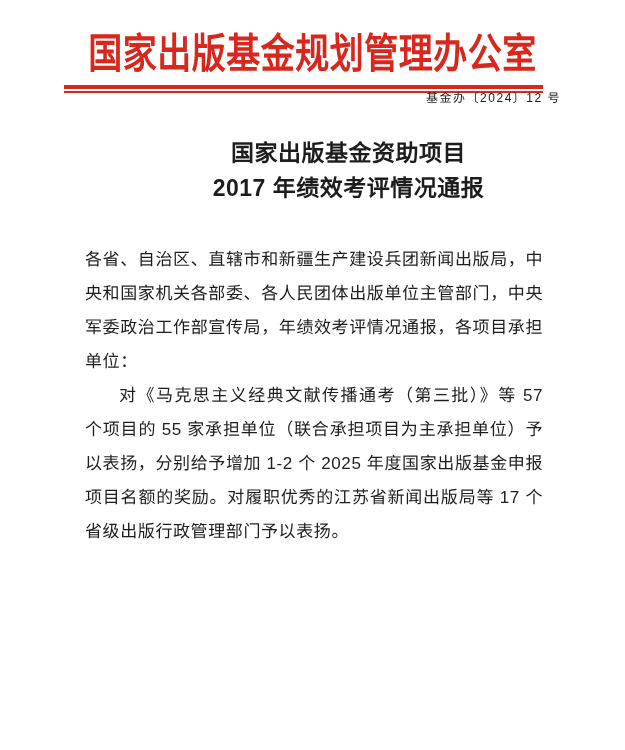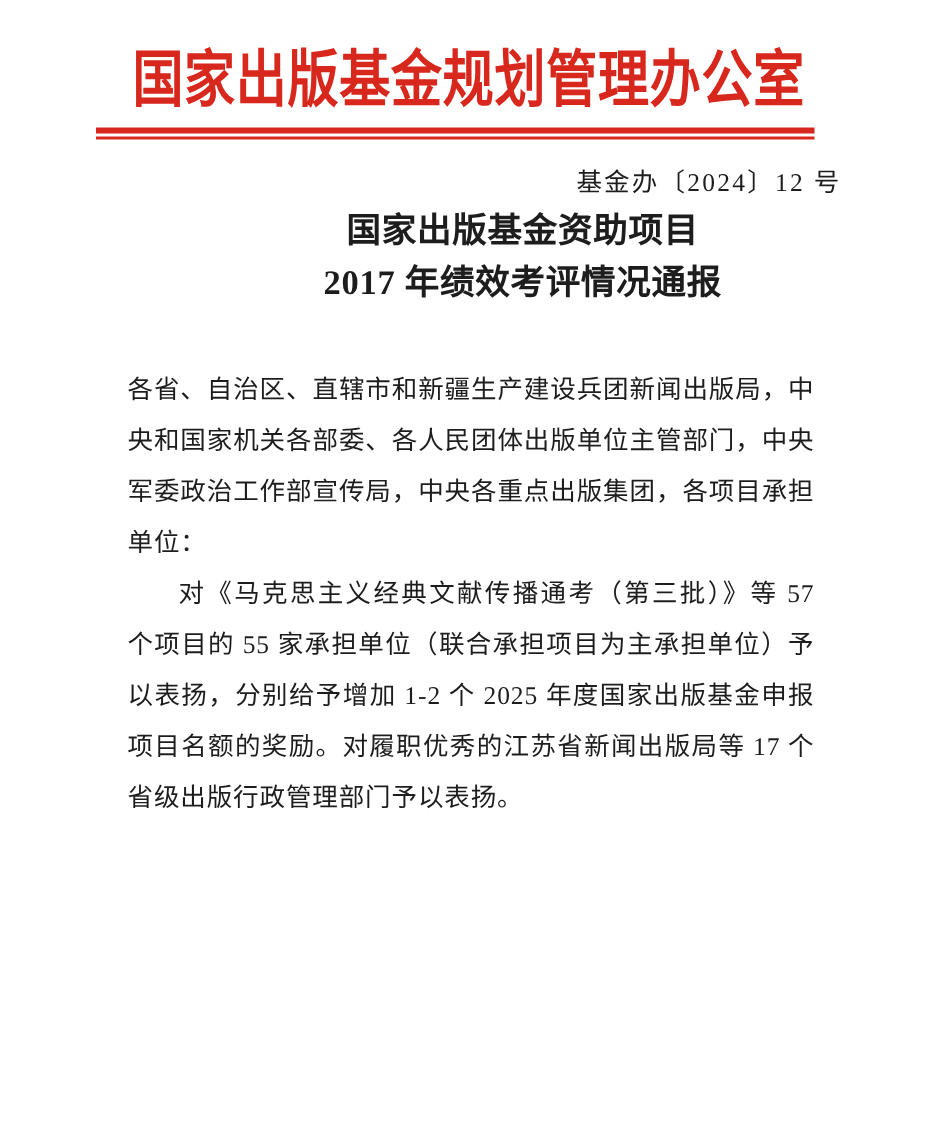--- a/index.html
+++ b/index.html
@@ -7,21 +7,21 @@
     --ink:#1d1d1d;
     --paper:#ffffff;
   }
   html,body{margin:0;padding:0;background:#ffffff;}
   .page{
     position:relative;
     width:625px;
     height:750px;
     background:var(--paper);
     overflow:hidden;
-    font-family:Liberation Serif, serif;
+    font-family:Liberation Sans, sans-serif;
     color:var(--ink);
   }
   
   .org-name{
     position:absolute;
     top:20px;
     left:0;
     width:100%;
     text-align:center;
     color:var(--accent-red);
@@ -36,23 +36,23 @@
     position:absolute;
     top:85px;
     left:64px;
     width:479px;
   }
   .rule-thick{height:4px;background:var(--accent-red);}
   .rule-thin{height:2px;background:var(--accent-red);margin-top:2px;}
   
   .doc-number{
     position:absolute;
-    top:107px;
+    top:88px;
     right:64px;
-    font-size:17px;
+    font-size:12px;
     letter-spacing:1.5px;
     white-space:nowrap;
   }
   
   .doc-title{
     position:absolute;
     top:136px;
     left:0;
     width:100%;
     text-align:center;
@@ -90,17 +90,17 @@
   </div>
 
   <div class="doc-number">基金办〔2024〕12 号</div>
 
   <div class="doc-title">
     <div>国家出版基金资助项目</div>
     <div>2017 年绩效考评情况通报</div>
   </div>
 
   <div class="doc-body">
-    <p>各省、自治区、直辖市和新疆生产建设兵团新闻出版局，中央和国家机关各部委、各人民团体出版单位主管部门，中央军委政治工作部宣传局，中央各重点出版集团，各项目承担单位：</p>
+    <p>各省、自治区、直辖市和新疆生产建设兵团新闻出版局，中央和国家机关各部委、各人民团体出版单位主管部门，中央军委政治工作部宣传局，年绩效考评情况通报，各项目承担单位：</p>
     <p class="indent">对《马克思主义经典文献传播通考（第三批）》等 57 个项目的 55 家承担单位（联合承担项目为主承担单位）予以表扬，分别给予增加 1-2 个 2025 年度国家出版基金申报项目名额的奖励。对履职优秀的江苏省新闻出版局等 17 个省级出版行政管理部门予以表扬。</p>
   </div>
 
 </div>
 
 </body></html>

